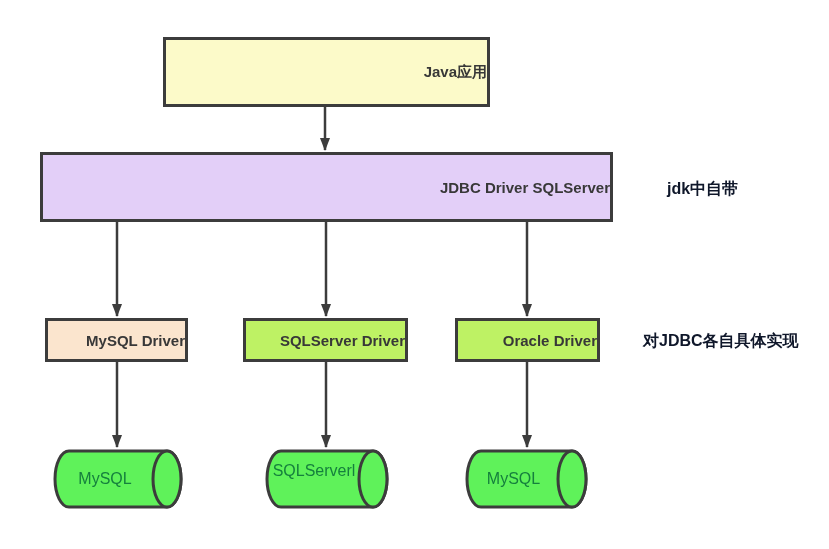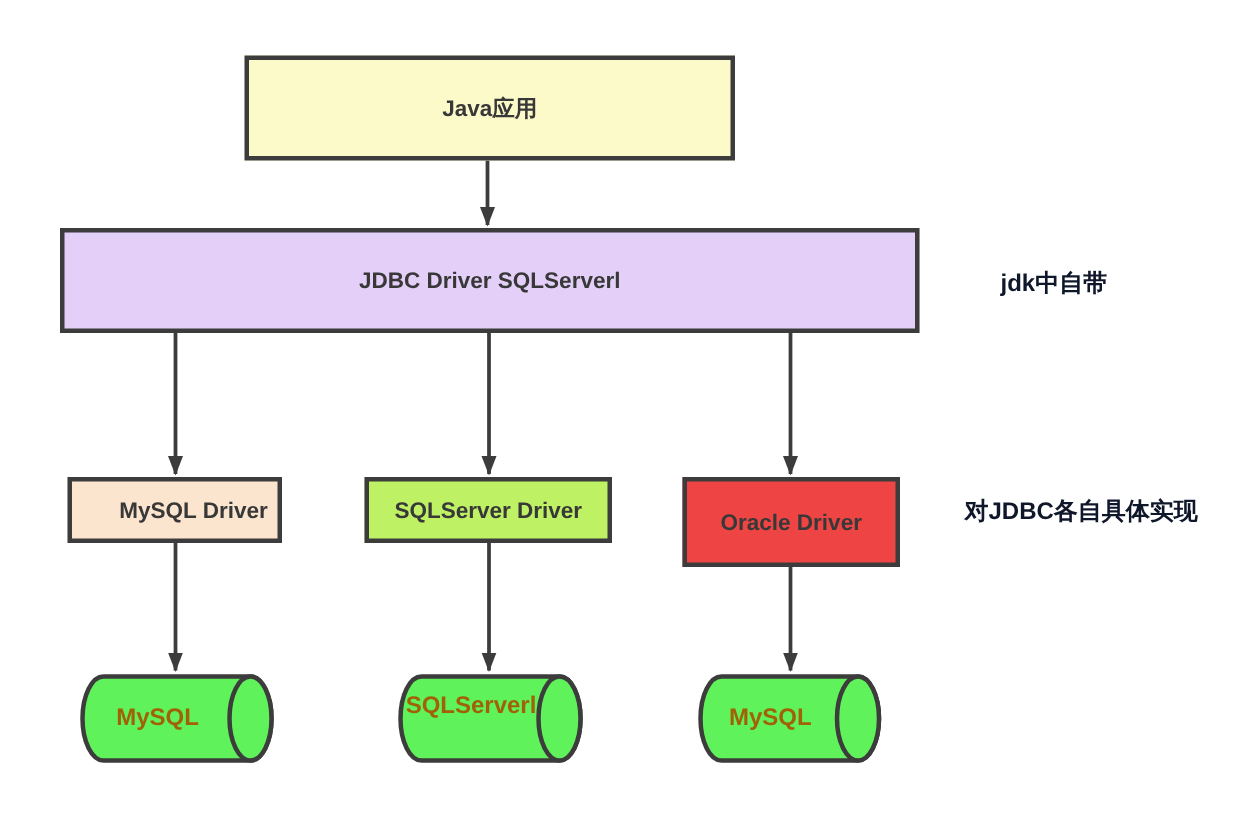--- a/index.html
+++ b/index.html
@@ -7,45 +7,45 @@
     position:relative; width:829px; height:549px; background:#ffffff;
     font-family:"Liberation Sans", sans-serif; overflow:hidden;
   }
   svg.arrows { position:absolute; left:0; top:0; z-index:1; }
   svg.arrows line { stroke:#3c3c3c; stroke-width:2.5; }
   svg.arrows marker path { fill:#3c3c3c; }
 
   .node {
     position:absolute; z-index:2; box-sizing:border-box;
     border:3px solid #3c3c3c;
-    display:flex; align-items:center; justify-content:center;
+    display:flex; align-items:center; justify-content:flex-end;
     font-weight:bold; font-size:15px; color:#383838; white-space:nowrap;
   }
   .node-java   { left:163px; top:37px;  width:327px; height:70px; background:#fcfac9; }
   .node-jdbc   { left:40px;  top:152px; width:573px; height:70px; background:#e3cff8; }
   .node-drv1   { left:45px;  top:318px; width:143px; height:44px; background:#fbe5ce;padding-left:25px; }
   .node-drv2   { left:243px; top:318px; width:165px; height:44px; background:#bef264; }
-  .node-drv3   { left:455px; top:318px; width:145px; height:60px; background:#ef4444; }
+  .node-drv3   { left:455px; top:318px; width:145px; height:44px; background:#bef264; }
 
   .annotation {
     position:absolute; z-index:2; font-weight:bold; font-size:16px;
     color:#0f172a; white-space:nowrap;
   }
   .ann-jdk  { left:667px; top:179px; }
   .ann-impl { left:643px; top:331px; }
 
   .cyl { position:absolute; z-index:2; }
   .cyl-1 { left:53px;  top:449px; }
   .cyl-2 { left:265px; top:449px; }
   .cyl-3 { left:465px; top:449px; }
   .cyl svg path, .cyl svg ellipse { stroke:#3c3c3c; stroke-width:3; stroke-linejoin:round; }
 
   .cyl-label {
     position:absolute; z-index:3; display:flex; align-items:center; justify-content:center;
-    font-weight:bold; font-size:16px; color:#a16207; white-space:nowrap; pointer-events:none;
+    font-weight:normal; font-size:16px; color:#15803d; white-space:nowrap; pointer-events:none;
   }
   .cyl-label-1 { left:53px;  top:449px; width:104px; height:60px; }
   .cyl-label-2 { left:265px; top:449px; width:98px;  height:44px; }
   .cyl-label-3 { left:465px; top:449px; width:97px;  height:60px; }
 </style>
 </head>
 <body>
 
 <div class="canvas">
 
@@ -62,21 +62,21 @@
     <line x1="117" y1="362" x2="117" y2="447" marker-end="url(#ah)"></line>
     <line x1="326" y1="362" x2="326" y2="447" marker-end="url(#ah)"></line>
     <line x1="527" y1="362" x2="527" y2="447" marker-end="url(#ah)"></line>
   </svg>
 
   <div class="node node-java">
     <span>Java应用</span>
   </div>
 
   <div class="node node-jdbc">
-    <span>JDBC Driver SQLServerl</span>
+    <span>JDBC Driver SQLServer</span>
   </div>
 
   <div class="annotation ann-jdk">jdk中自带</div>
 
   <div class="node node-drv1">
     <span>MySQL Driver</span>
   </div>
   <div class="node node-drv2">
     <span>SQLServer Driver</span>
   </div>

